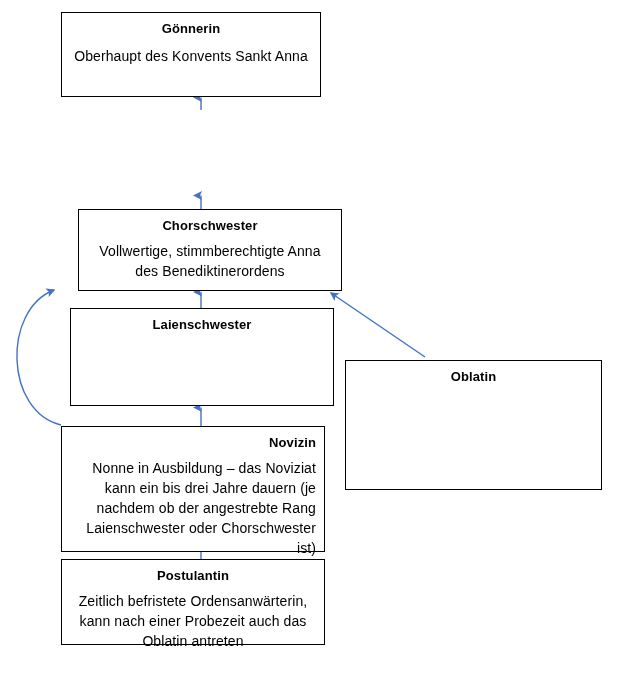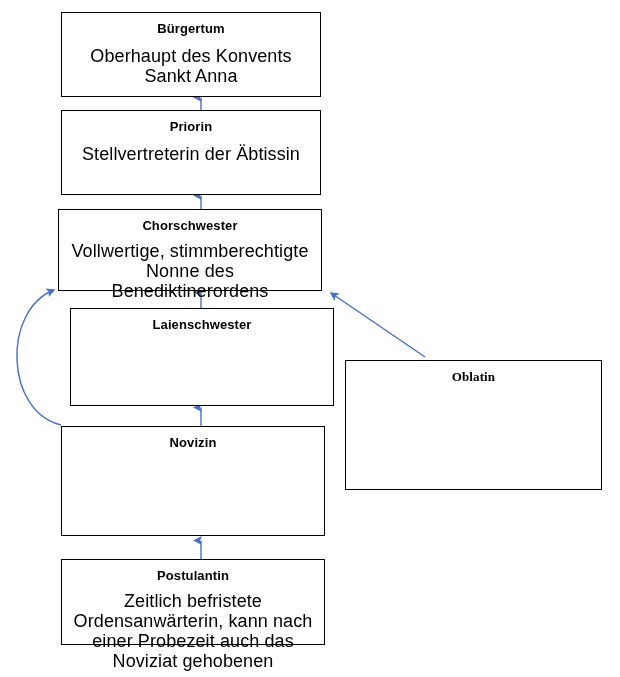--- a/index.html
+++ b/index.html
@@ -36,34 +36,34 @@
     text-align: center;
   }
   .node-title {
     font-size: 13px;
     font-weight: bold;
     line-height: 17px;
     margin: 0 0 9px 0;
     letter-spacing: 0.1px;
   }
   .node-desc {
-    font-size: 18px;
+    font-size: 14px;
     font-weight: normal;
     line-height: 20px;
     margin: 0;
     letter-spacing: 0.1px;
   }
   
   #node-abtissin      { left: 61px;  top: 12px;  width: 260px; height: 85px; }
   #node-priorin       { left: 61px;  top: 110px; width: 260px; height: 85px; }
-  #node-chorschwester { left: 58px;  top: 209px; width: 264px; height: 82px; }
+  #node-chorschwester { left: 78px;  top: 209px; width: 264px; height: 82px; }
   #node-laienschwester{ left: 61px;  top: 308px; width: 264px; height: 98px; margin-left: 9px; }
-  #node-novizin       { left: 61px;  top: 426px; width: 264px; height: 110px; }
+  #node-novizin       { left: 61px;  top: 426px; width: 264px; height: 126px; text-align: right; }
   #node-postulantin   { left: 61px;  top: 559px; width: 264px; height: 86px; }
-  #node-oblatin       { left: 345px; top: 360px; width: 257px; height: 130px; font-family: Liberation Serif, serif; }
+  #node-oblatin       { left: 345px; top: 360px; width: 257px; height: 130px; }
 
   #node-chorschwester .node-title,
   #node-laienschwester .node-title,
   #node-novizin .node-title,
   #node-postulantin .node-title,
   #node-oblatin .node-title { margin-bottom: 7px; }
 </style>
 </head>
 <body>
 
@@ -98,44 +98,41 @@
     <g>
       <path d="M 61 425 C 5 412, 2 310, 54 290" fill="none" stroke="#4472C4" stroke-width="1.4" marker-end="url(#arrowHead)"></path>
     </g>
 
     <g>
       <line x1="425" y1="357" x2="331" y2="293" stroke="#4472C4" stroke-width="1.4" marker-end="url(#arrowHead)"></line>
     </g>
   </svg>
 
   <div class="node" id="node-abtissin">
-    <div class="node-title">Bürgertum</div>
+    <div class="node-title">Gönnerin</div>
     <div class="node-desc">Oberhaupt des Konvents Sankt Anna</div>
   </div>
 
-  <div class="node" id="node-priorin">
-    <div class="node-title">Priorin</div>
-    <div class="node-desc">Stellvertreterin der Äbtissin</div>
-  </div>
 
   <div class="node" id="node-chorschwester">
     <div class="node-title">Chorschwester</div>
-    <div class="node-desc">Vollwertige, stimmberechtigte Nonne des Benediktinerordens</div>
+    <div class="node-desc">Vollwertige, stimmberechtigte Anna des Benediktinerordens</div>
   </div>
 
   <div class="node" id="node-laienschwester">
     <div class="node-title">Laienschwester</div>
   </div>
 
   <div class="node" id="node-novizin">
     <div class="node-title">Novizin</div>
+    <div class="node-desc">Nonne in Ausbildung – das Noviziat kann ein bis drei Jahre dauern (je nachdem ob der angestrebte Rang Laienschwester oder Chorschwester ist)</div>
   </div>
 
   <div class="node" id="node-postulantin">
     <div class="node-title">Postulantin</div>
-    <div class="node-desc">Zeitlich befristete Ordensanwärterin, kann nach einer Probezeit auch das Noviziat gehobenen</div>
+    <div class="node-desc">Zeitlich befristete Ordensanwärterin, kann nach einer Probezeit auch das Oblatin antreten</div>
   </div>
 
   <div class="node" id="node-oblatin">
     <div class="node-title">Oblatin</div>
   </div>
 
 </div>
 
 </body></html>

